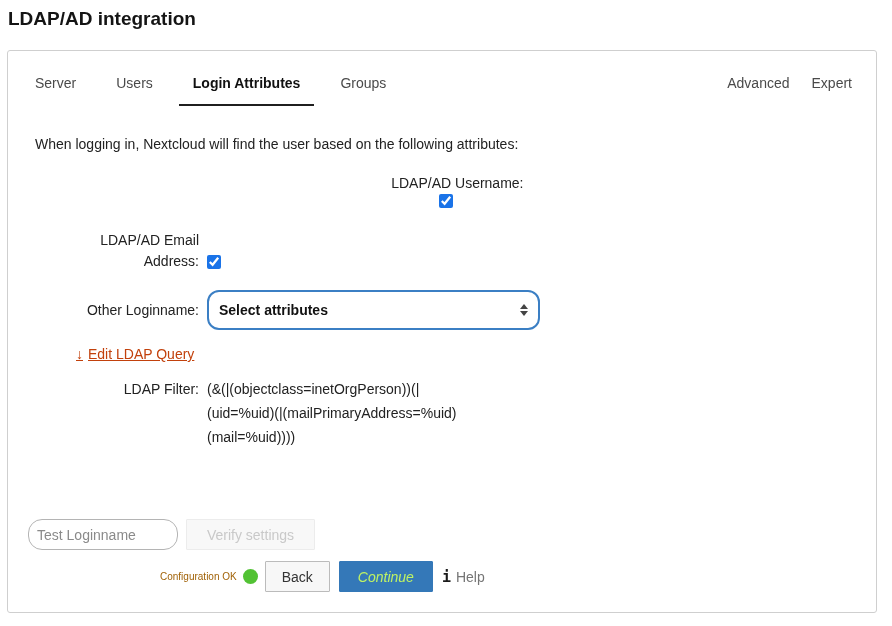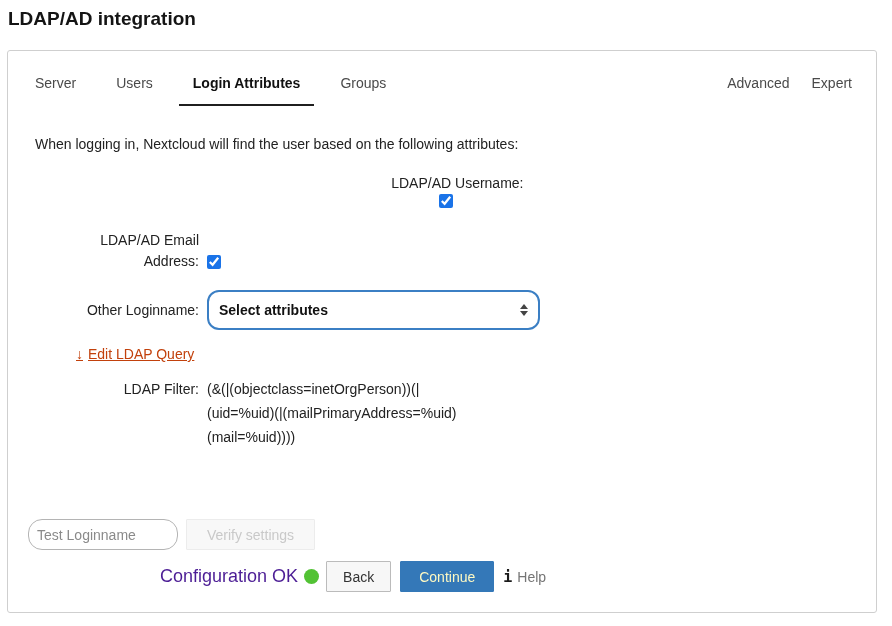--- a/index.html
+++ b/index.html
@@ -91,32 +91,32 @@
     font-family: "Liberation Sans", sans-serif; cursor: pointer;
     padding: 0 16px;
   }
   .btn-verify {
     background: #f8f8f8; border: 1px solid #ececec; color: #c9c9c9;
     width: 129px; cursor: default;
   }
   .footer-row-b {
     display: flex; align-items: center; margin-top: 11px; margin-left: 132px;
   }
-  .status-text { font-size: 18px; color: #4c1d95; }
+  .status-text { font-size: 10px; color: #a16207; }
   .status-dot {
     width: 15px; height: 15px; border-radius: 50%; background: #52c234;
     margin-left: 6px;
   }
   .btn-back {
     background: #f7f7f7; border: 1px solid #bbb; color: #333;
     margin-left: 7px;
   }
   .btn-continue {
-    background: #3478b8; border: 1px solid #3478b8; color: #fef9c3;
-    margin-left: 9px; padding: 0 18px;
+    background: #3478b8; border: 1px solid #3478b8; color: #bef264;
+    margin-left: 9px; padding: 0 18px; font-style: italic;
   }
   .help-link { display: flex; align-items: center; margin-left: 9px; cursor: pointer; }
   .help-i {
     font-family: "DejaVu Sans Mono", monospace; font-weight: bold;
     font-size: 15px; color: #1b1b1b;
   }
   .help-label { font-size: 14px; color: #757575; margin-left: 5px; }
 </style>
 </head>
 <body>

